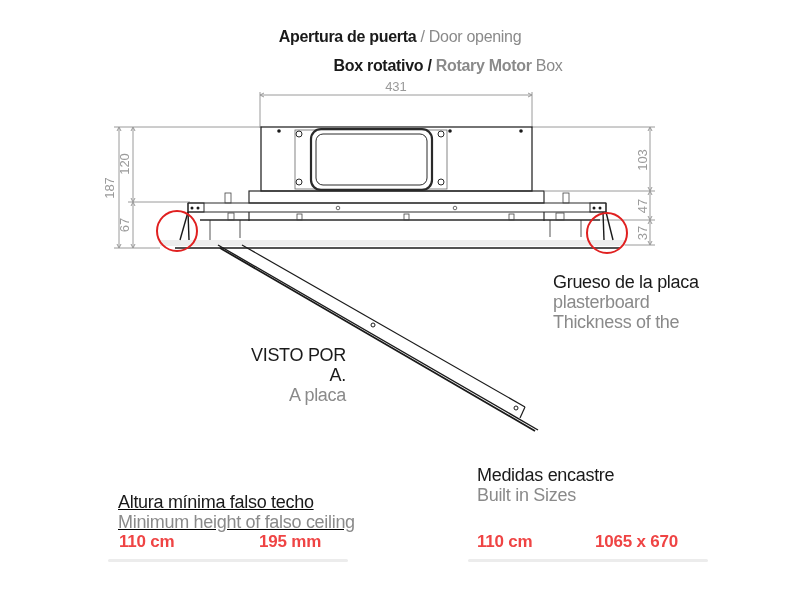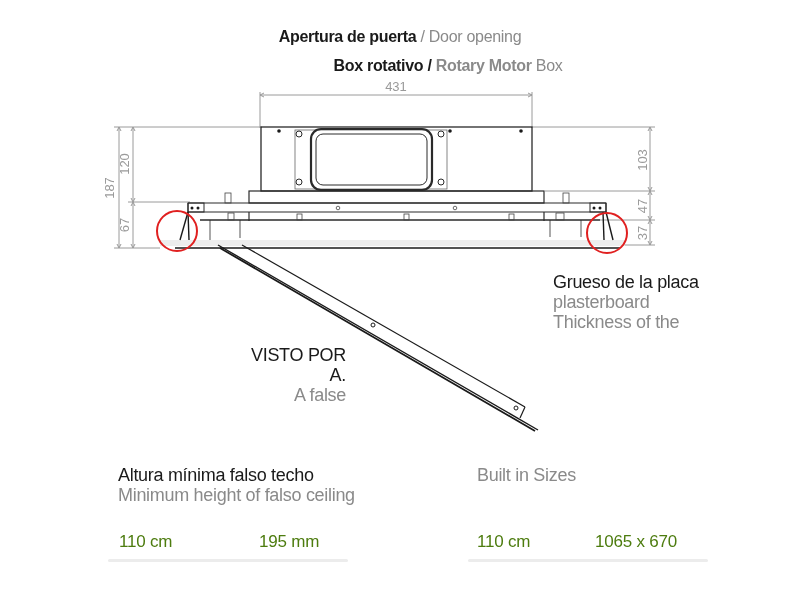--- a/index.html
+++ b/index.html
@@ -8,21 +8,21 @@
   .abs { position:absolute; }
   .title { left:0; width:800px; text-align:center; font-size:16px; line-height:20px; letter-spacing:-0.3px; }
   .title b { color:#1a1a1a; font-weight:bold; }
   .title .en { color:#8a8a8a; }
   .t1 { top:27px; }
   .t2 { top:56px;padding-left:48px; }
   .t2 .en-b { color:#8a8a8a; font-weight:bold; }
   .label { font-size:18px; line-height:20px; letter-spacing:-0.3px; }
   .dark { color:#1a1a1a; }
   .grey { color:#8a8a8a; }
-  .val { font-size:17px; color:#4d7c0f; letter-spacing:-0.2px; }
+  .val { font-size:17px; color:#ef4444; letter-spacing:-0.2px;font-weight:bold; }
   .divider { height:3px; background:#ececec; border-radius:2px; }
   svg { position:absolute; left:0; top:0; }
   .dimtxt { font-family:"Liberation Sans", sans-serif; font-size:13px; fill:#9a9a9a; }
 </style>
 </head>
 <body>
 
 <div class="abs title t1">
   <b>Apertura de puerta</b><span class="en"> / </span><span class="en">Door opening</span>
 </div>
@@ -153,29 +153,30 @@
 </svg>
 
 <div class="abs label" style="left:553px; top:272px;">
   <div class="dark">Grueso de la placa</div>
   <div class="grey">plasterboard</div>
   <div class="grey">Thickness of the</div>
 </div>
 
 <div class="abs label" style="left:230px; top:345px; width:100px; text-align:right;margin-left:16px;">
   <div class="dark">VISTO POR A.</div>
-  <div class="grey">A false</div>
+  <div class="grey">A placa</div>
 </div>
 
-<div class="abs label" style="left:118px; top:465px;">
+<div class="abs label" style="left:118px; top:492px;text-decoration:underline;">
   <div class="dark">Altura mínima falso techo</div>
   <div class="grey">Minimum height of falso ceiling</div>
 </div>
 <div class="abs val" style="left:119px; top:532px;">110 cm</div>
 <div class="abs val" style="left:259px; top:532px;">195 mm</div>
 <div class="abs divider" style="left:108px; top:559px; width:240px;"></div>
 
 <div class="abs label" style="left:477px; top:465px;">
+  <div class="dark">Medidas encastre</div>
   <div class="grey">Built in Sizes</div>
 </div>
 <div class="abs val" style="left:477px; top:532px;">110 cm</div>
 <div class="abs val" style="left:595px; top:532px;">1065 x 670</div>
 <div class="abs divider" style="left:468px; top:559px; width:240px;"></div>
 
 </body></html>

